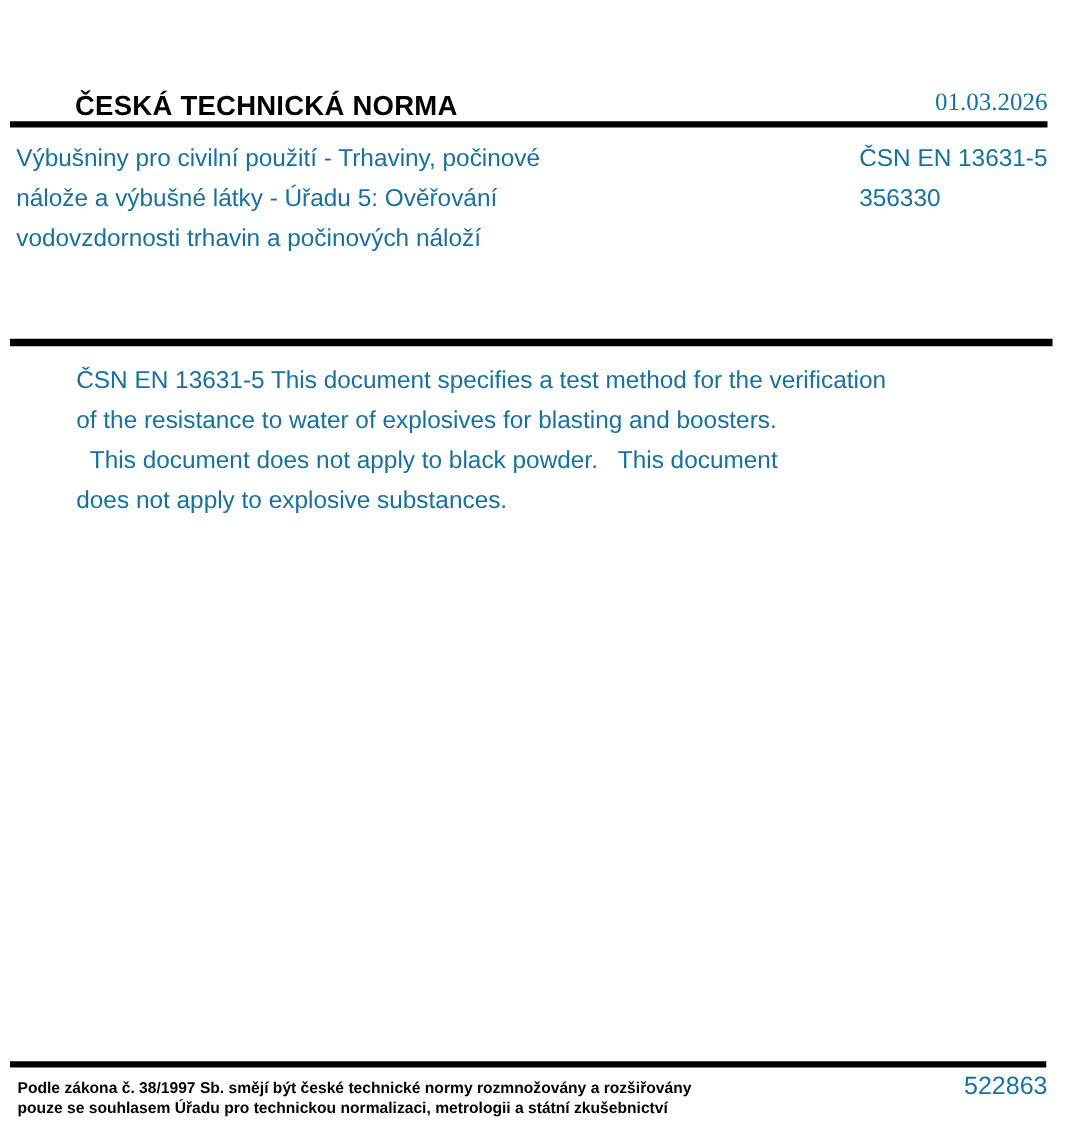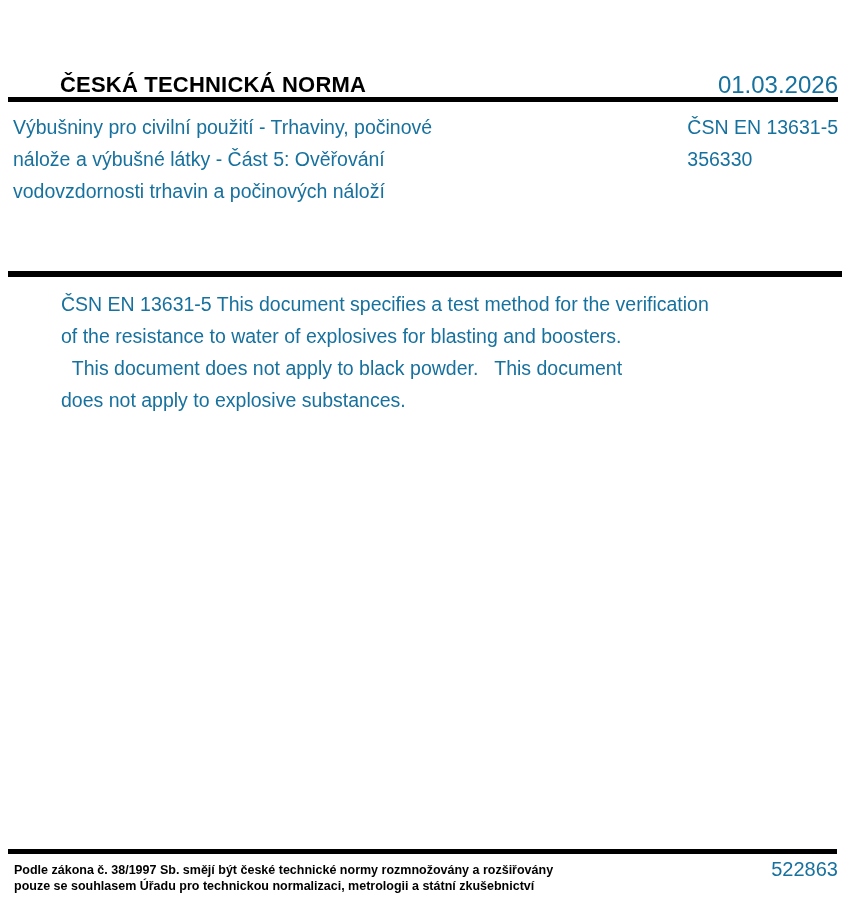--- a/index.html
+++ b/index.html
@@ -31,23 +31,24 @@
     font-weight: bold;
     letter-spacing: 0.2px;
     white-space: nowrap;
     color: var(--ink);
     margin-left: 48px;
   }
   .issue-date {
     position: absolute;
     right: 27px;
     top: 71px;
-    font-size: 24px;
+    font-size: 20px;
     color: var(--accent);
     white-space: nowrap;
+    font-family: Liberation Serif, serif;
   }
   .std-title {
     position: absolute;
     left: 13px;
     top: 111px;
     width: 560px;
     font-size: 19.5px;
     line-height: 32px;
     color: var(--accent);
     white-space: pre-wrap;
@@ -106,21 +107,21 @@
 
 <div class="page">
 
   <div class="doc-type-heading">ČESKÁ TECHNICKÁ NORMA</div>
 
   <div class="issue-date">01.03.2026</div>
 
   <div class="rule rule-header"></div>
 
   <div class="std-title">Výbušniny pro civilní použití - Trhaviny, počinové
-nálože a výbušné látky - Část 5: Ověřování
+nálože a výbušné látky - Úřadu 5: Ověřování
 vodovzdornosti trhavin a počinových náloží</div>
 
   <div class="std-ref">
     <div>ČSN EN 13631-5</div>
     <div>356330</div>
   </div>
 
   <div class="rule rule-mid"></div>
 
   <div class="abstract">ČSN EN 13631-5 This document specifies a test method for the verification

